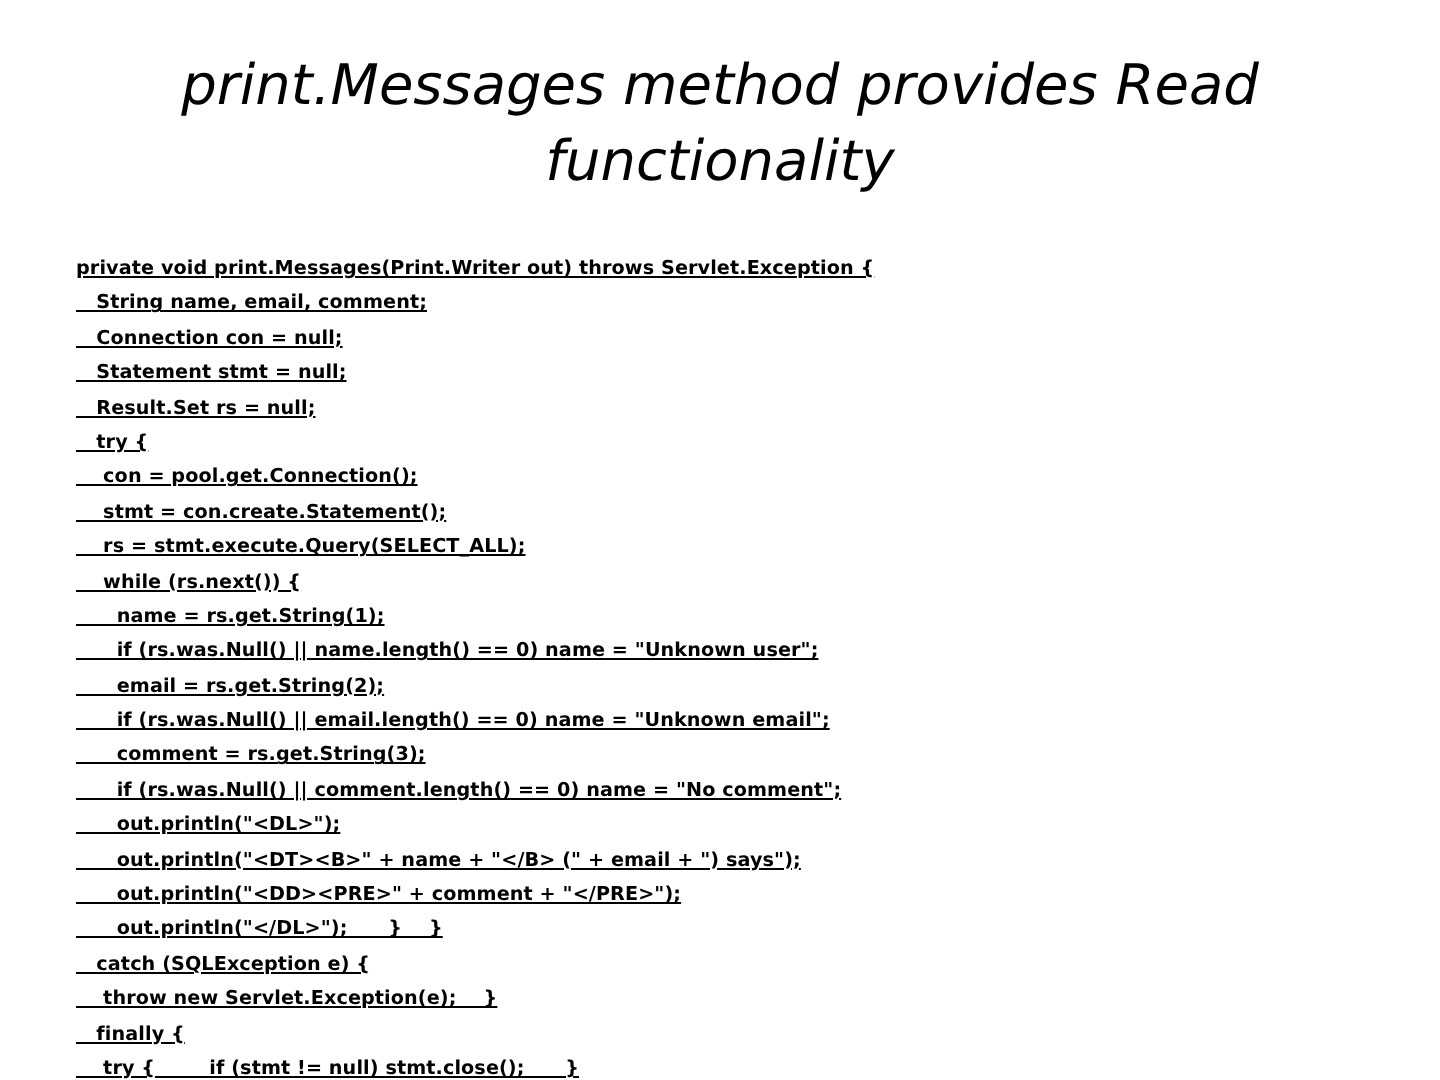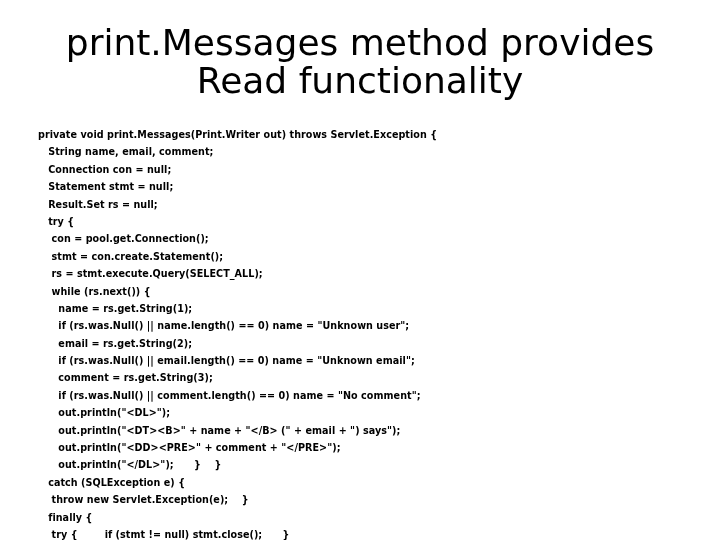--- a/index.html
+++ b/index.html
@@ -20,42 +20,44 @@
     background: #ffffff;
   }
   #slide-title {
     position: absolute;
     left: 36px;
     top: 24px;
     width: 648px;
     text-align: center;
     font-family: "DejaVu Sans", sans-serif;
     font-weight: 400;
-    font-size: 36px;
+    font-size: 28px;
     line-height: 38px;
     color: #000000;
     letter-spacing: 0px;
     white-space: pre-wrap;
+    font-style: italic;
   }
   #code-block {
     position: absolute;
     left: 38px;
     top: 126px;
     width: 640px;
     font-family: "DejaVu Sans", sans-serif;
     font-size: 9.6px;
     font-weight: 700;
     line-height: 17.4px;
     color: #000000;
     white-space: pre;
     letter-spacing: 0.05px;
   }
   .code-line {
     white-space: pre;
     height: 17.4px;
+    text-decoration: underline;
   }
 </style>
 </head>
 <body>
 
 <div id="slide">
 
   <div id="slide-title">print.Messages method provides Read functionality</div>
 
   <div id="code-block"><div class="code-line">private void print.Messages(Print.Writer out) throws Servlet.Exception {</div><div class="code-line">   String name, email, comment;</div><div class="code-line">   Connection con = null;</div><div class="code-line">   Statement stmt = null;</div><div class="code-line">   Result.Set rs = null;</div><div class="code-line">   try {</div><div class="code-line">    con = pool.get.Connection();</div><div class="code-line">    stmt = con.create.Statement();</div><div class="code-line">    rs = stmt.execute.Query(SELECT_ALL);</div><div class="code-line">    while (rs.next()) {</div><div class="code-line">      name = rs.get.String(1);</div><div class="code-line">      if (rs.was.Null() || name.length() == 0) name = "Unknown user";</div><div class="code-line">      email = rs.get.String(2);</div><div class="code-line">      if (rs.was.Null() || email.length() == 0) name = "Unknown email";</div><div class="code-line">      comment = rs.get.String(3);</div><div class="code-line">      if (rs.was.Null() || comment.length() == 0) name = "No comment";</div><div class="code-line">      out.println("&lt;DL&gt;");</div><div class="code-line">      out.println("&lt;DT&gt;&lt;B&gt;" + name + "&lt;/B&gt; (" + email + ") says");</div><div class="code-line">      out.println("&lt;DD&gt;&lt;PRE&gt;" + comment + "&lt;/PRE&gt;");</div><div class="code-line">      out.println("&lt;/DL&gt;");      }    }</div><div class="code-line">   catch (SQLException e) {</div><div class="code-line">    throw new Servlet.Exception(e);    }</div><div class="code-line">   finally {</div><div class="code-line">    try {        if (stmt != null) stmt.close();      }</div></div>

